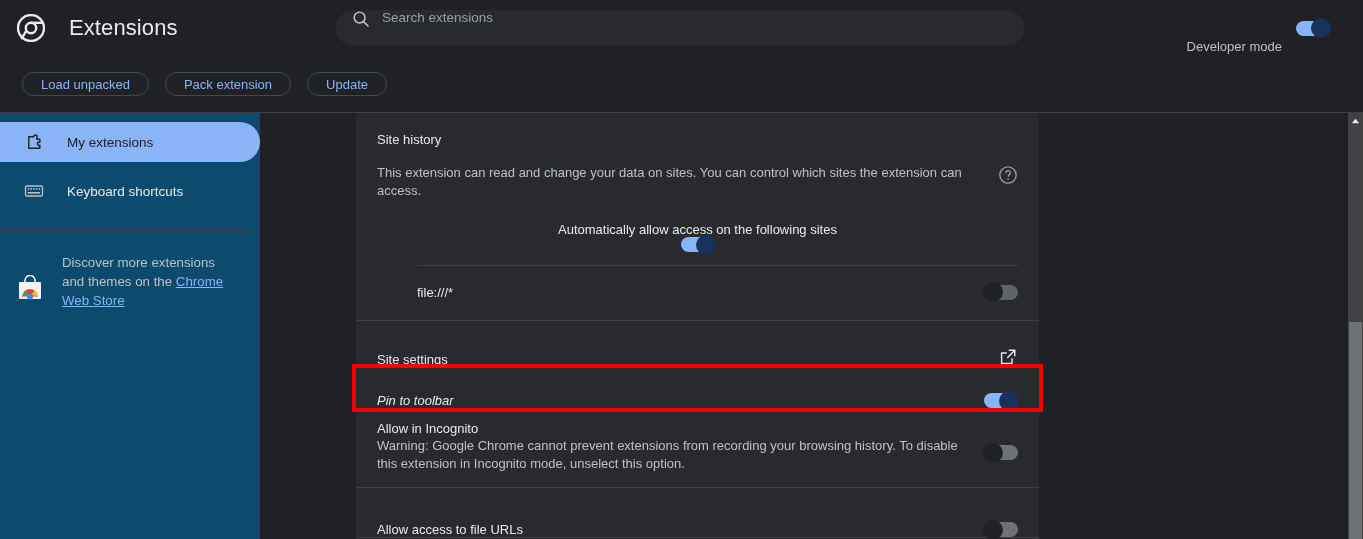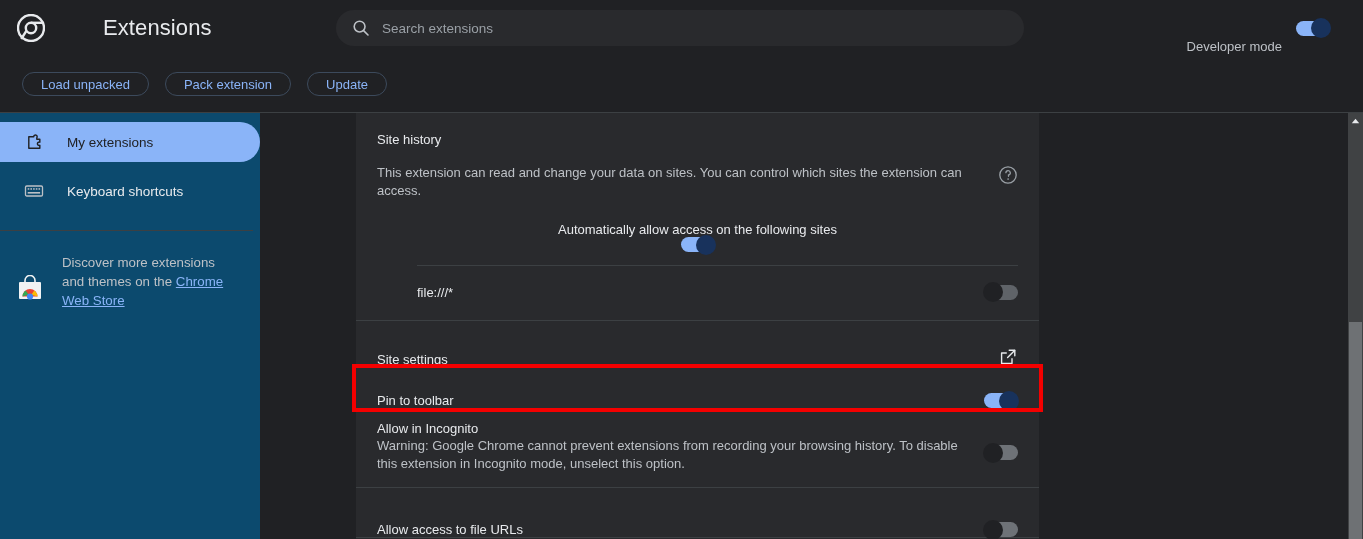--- a/index.html
+++ b/index.html
@@ -9,36 +9,36 @@
     font-family: "Liberation Sans", sans-serif;
     overflow: hidden;
   }
   body { position: relative; }
 
   
   .header {
     position: absolute; top: 0; left: 0;
     width: 1346px; height: 56px;
     background: #202124;
-    display: flex; align-items: center; gap: 34px;
+    display: flex; align-items: center;
   }
   .chrome-logo {
     margin-left: 16px; width: 30px; height: 30px;
     display: flex; align-items: center; justify-content: center;
   }
   .app-title {
     margin-left: 23px;
     font-size: 22px; color: #e8eaed; font-weight: 400;
     letter-spacing: .1px;
   }
   .search-wrap {
     position: absolute; left: 336px; top: 10px;
     width: 688px; height: 36px;
     background: #292a2d; border-radius: 18px;
-    display: flex; align-items: center;
+    display: flex; align-items: flex-start;
   }
   .search-icon { margin-left: 16px; width: 18px; height: 18px; flex: none; }
   .search-input {
     flex: 1; background: transparent; border: none; outline: none;
     color: #e8eaed; font-size: 13.5px; margin-left: 12px; margin-right: 14px;
     font-family: "Liberation Sans", sans-serif;
   }
   .search-input::placeholder { color: #9aa0a6; }
 
   .devmode {
@@ -129,21 +129,21 @@
   .help-icon { width: 20px; height: 20px; margin-top: 33px; flex: none; cursor: pointer; }
   .auto-row { margin-top: 22px; display: flex; align-items: center; justify-content: space-between; flex-direction: column; }
   .hosts-div { height: 1px; background: #3c4043; margin: 13px 0 0 40px; }
   .host-row { display: flex; align-items: center; justify-content: space-between; margin-top: 14px; padding-left: 40px; height: 24px; }
   .host-label { font-size: 13px; color: #e8eaed; }
 
   .row-simple { height: 46px; display: flex; align-items: flex-end; justify-content: space-between; padding: 0 21px; }
 
   .ext-link-icon { width: 20px; height: 20px; cursor: pointer; }
 
-  .pin-wrap { position: relative; height: 40px; }
+  .pin-wrap { position: relative; height: 40px; font-style: italic; }
   .highlight-box {
     position: absolute; left: -4px; top: -4px;
     width: 691px; height: 48px;
     border: 4px solid #f40000; pointer-events: none;
   }
 
   .block-incognito { padding: 12px 21px 14px 21px; display: flex; justify-content: space-between; align-items: flex-start; }
   .incog-text { width: 590px; }
   .incog-title { font-size: 13px; color: #e8eaed; }
   .incog-warn { font-size: 13px; color: #bdc1c6; line-height: 18px; margin-top: 1px; }

